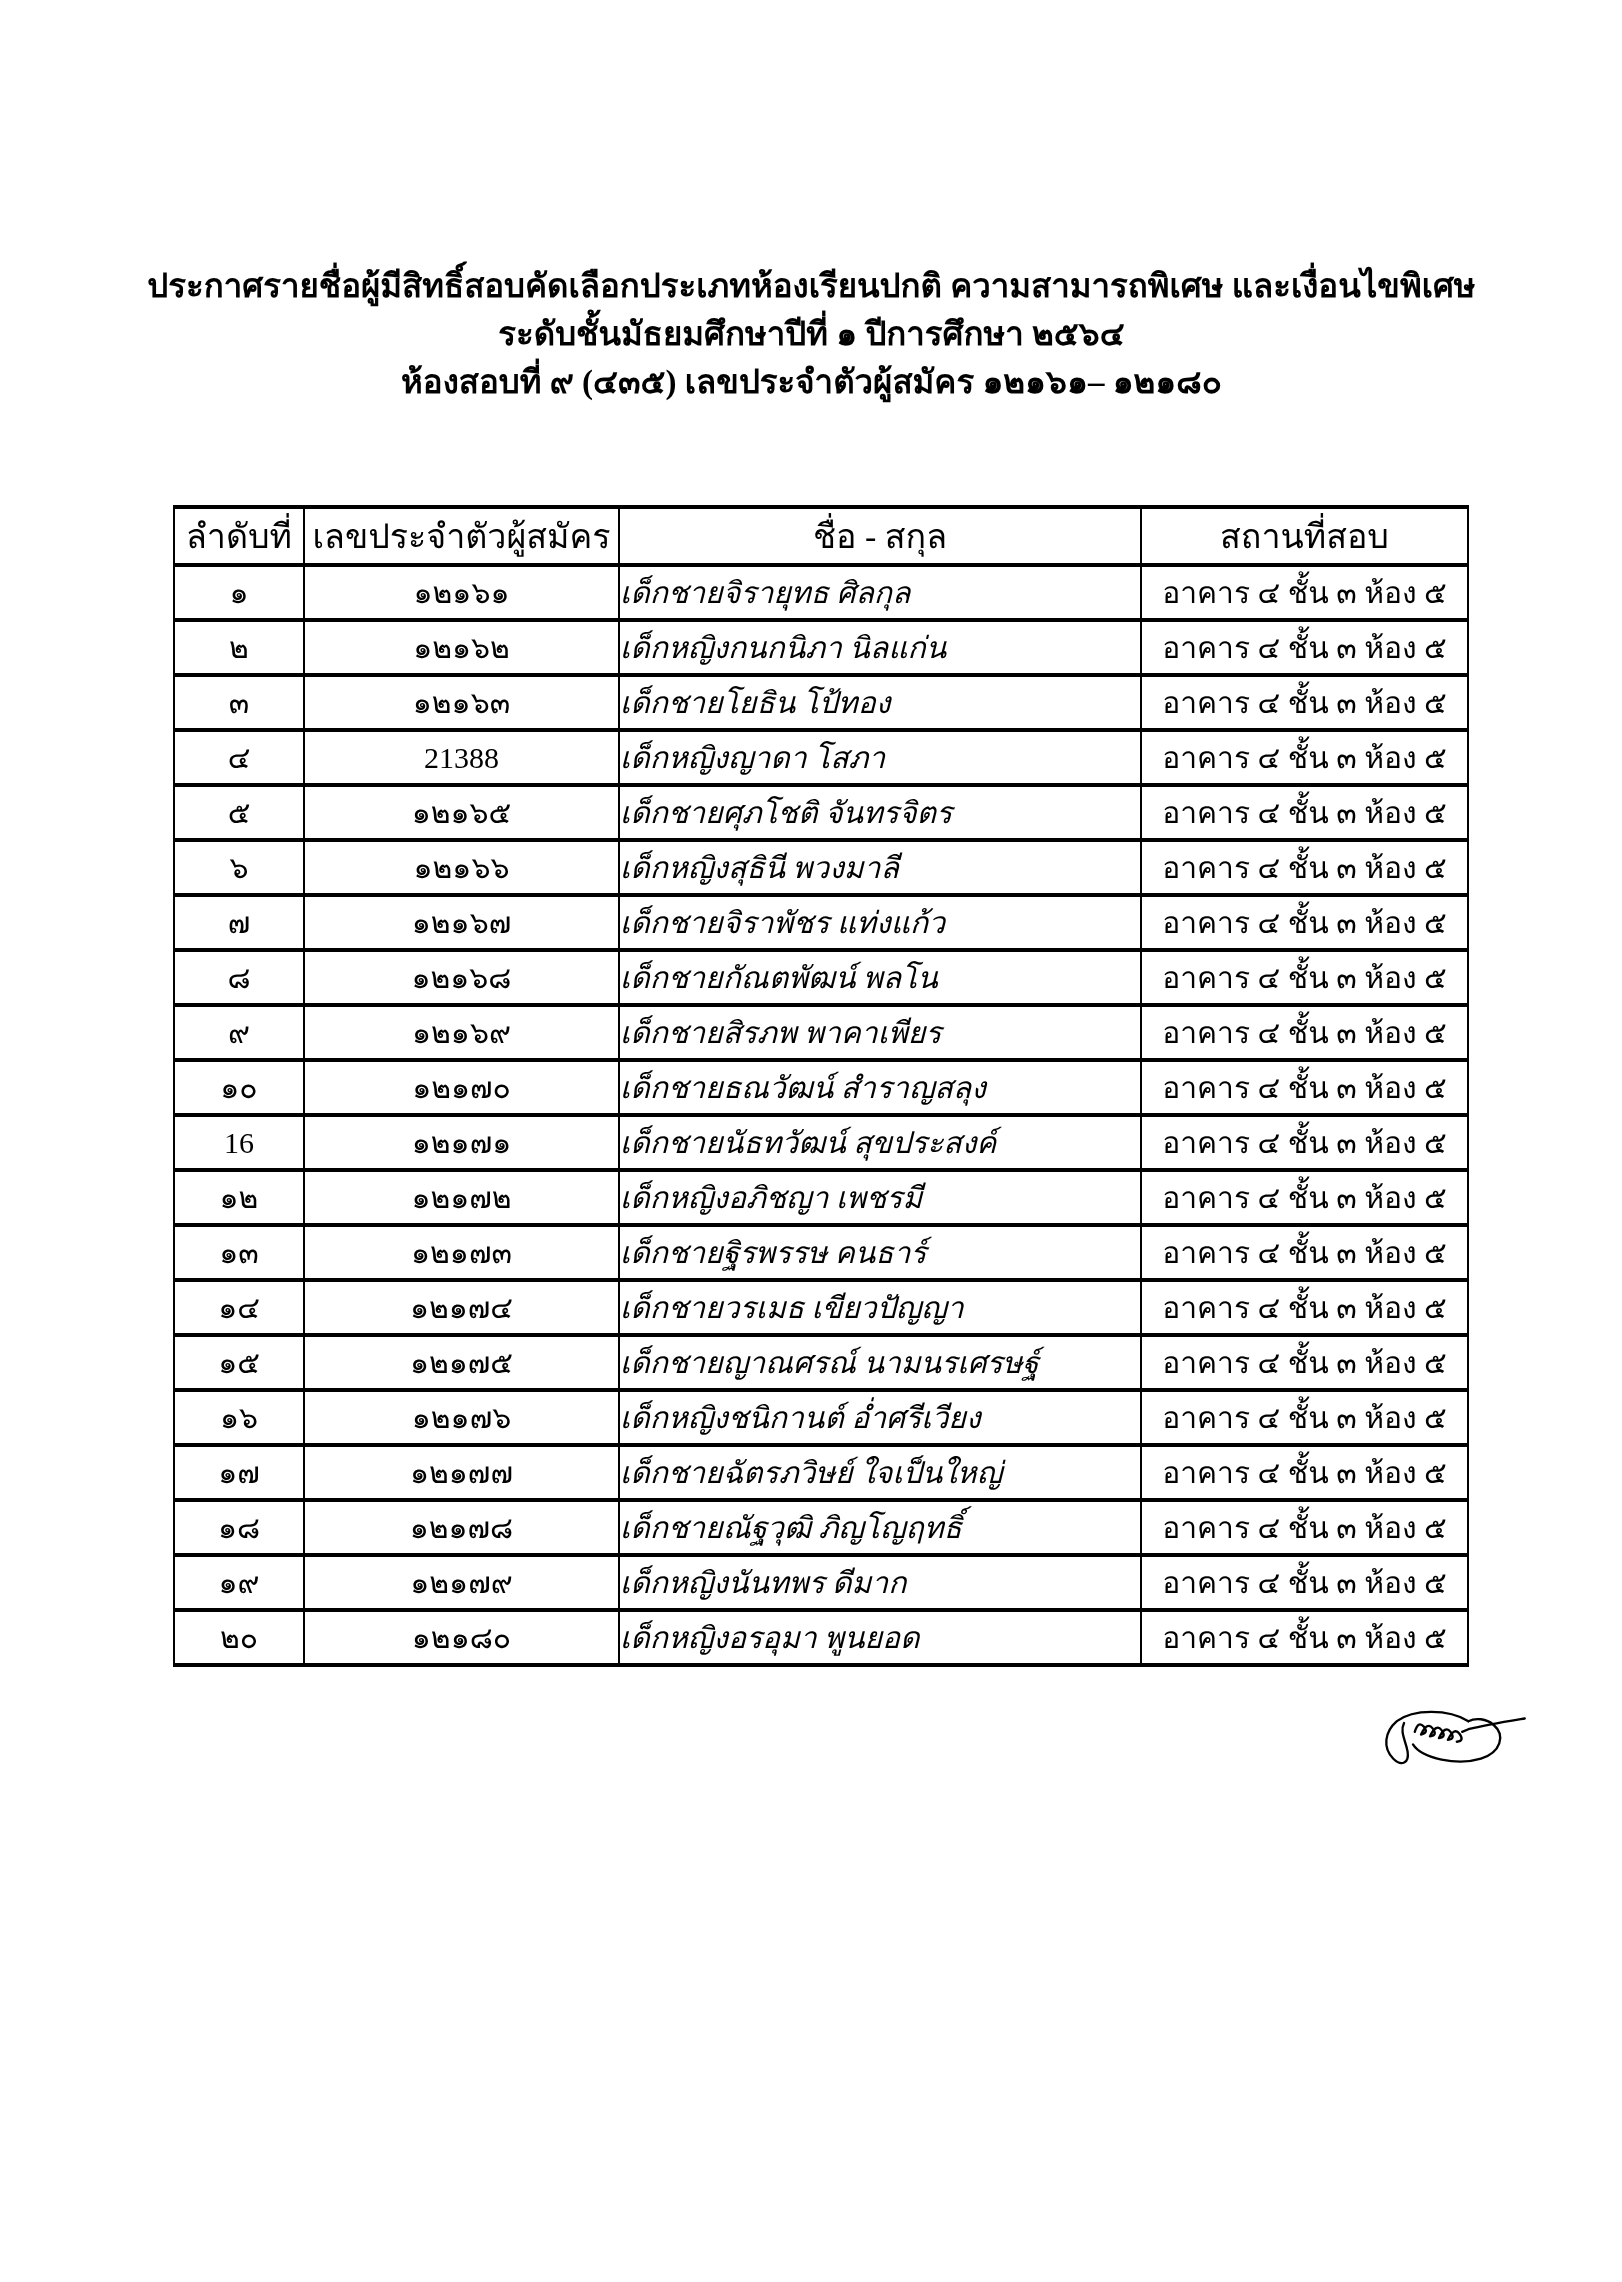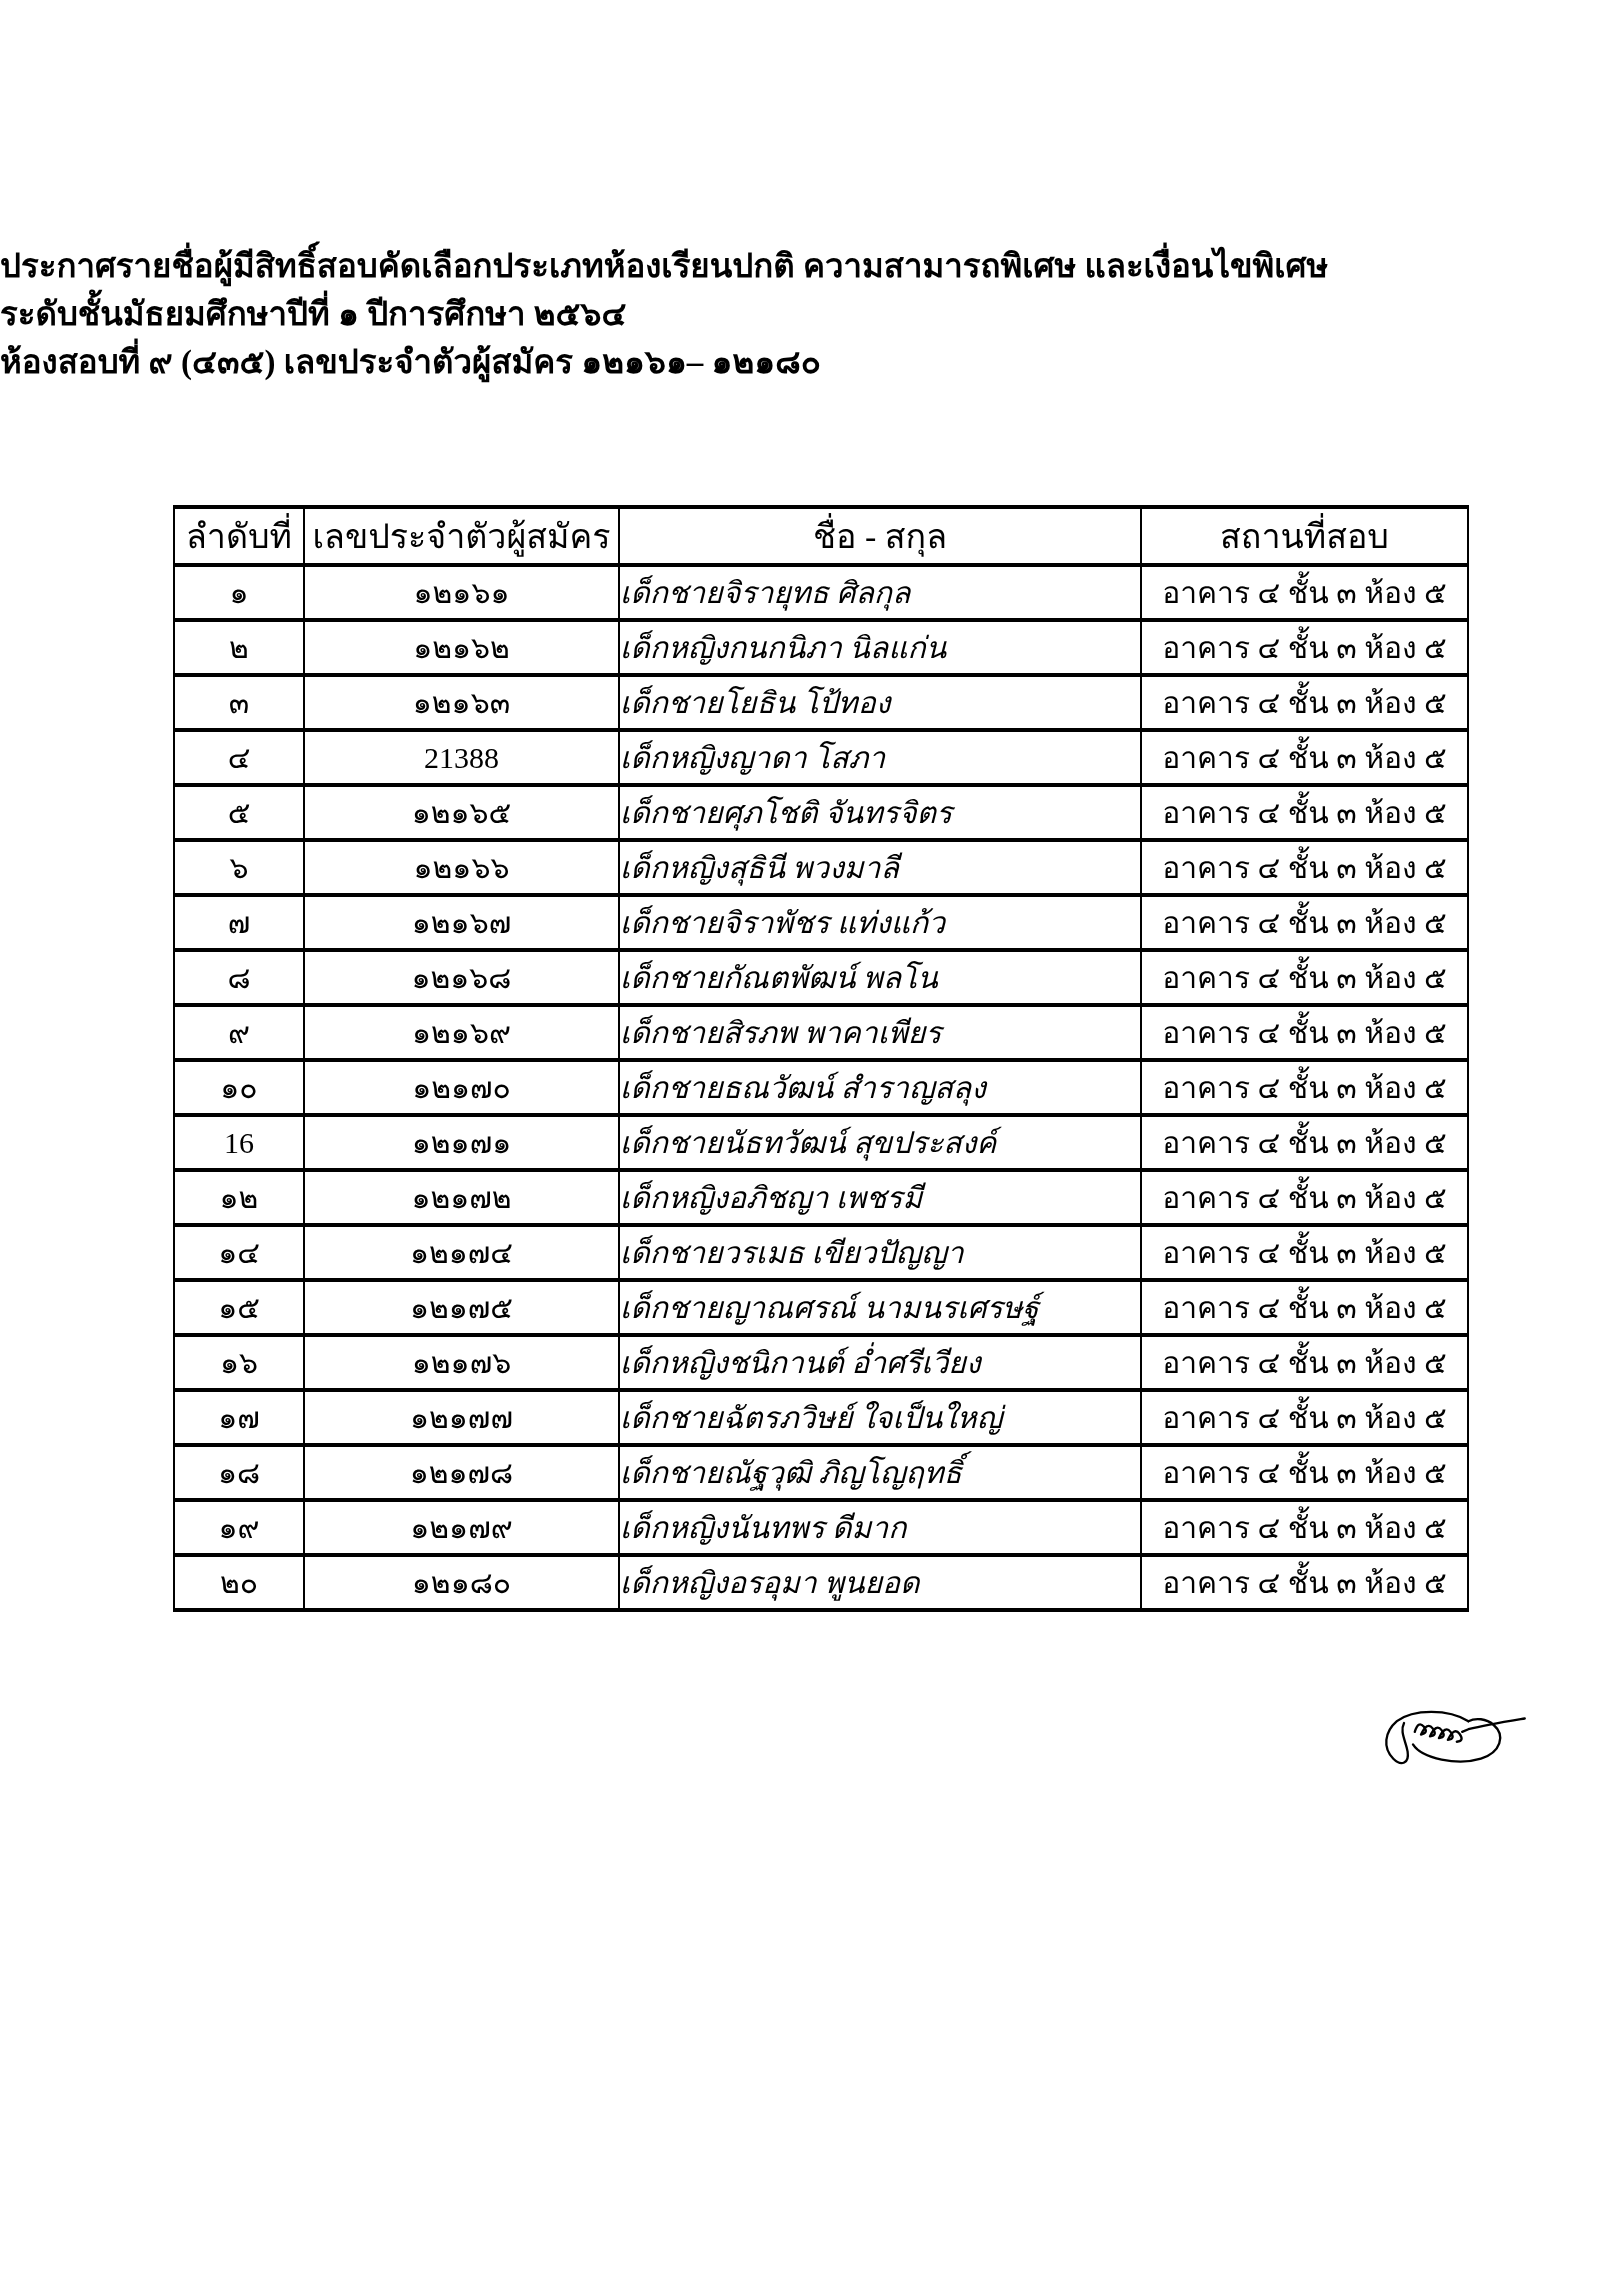--- a/index.html
+++ b/index.html
@@ -9,24 +9,24 @@
   }
   body {
     width: 1623px;
     height: 2283px;
     position: relative;
     font-family: "Liberation Serif", "DejaVu Serif", serif;
     color: #000000;
   }
   .doc-header {
     position: absolute;
-    top: 242px;
+    top: 262px;
     left: 0;
     width: 100%;
-    text-align: left;
+    text-align: center;
   }
   .doc-header .title-line {
     font-size: 33px;
     line-height: 48px;
     font-weight: bold;
     white-space: nowrap;
   }
   table.exam-table {
     position: absolute;
     top: 505px;
@@ -180,20 +180,26 @@
     <td class="c-loc">อาคาร ๔ ชั้น ๓ ห้อง ๕</td>
   </tr>
 
   <tr>
     <td class="c-no">๑๒</td>
     <td class="c-id">๑๒๑๗๒</td>
     <td class="c-name">เด็กหญิงอภิชญา เพชรมี</td>
     <td class="c-loc">อาคาร ๔ ชั้น ๓ ห้อง ๕</td>
   </tr>
 
+  <tr>
+    <td class="c-no">๑๓</td>
+    <td class="c-id">๑๒๑๗๓</td>
+    <td class="c-name">เด็กชายฐิรพรรษ คนธาร์</td>
+    <td class="c-loc">อาคาร ๔ ชั้น ๓ ห้อง ๕</td>
+  </tr>
 
   <tr>
     <td class="c-no">๑๔</td>
     <td class="c-id">๑๒๑๗๔</td>
     <td class="c-name">เด็กชายวรเมธ เขียวปัญญา</td>
     <td class="c-loc">อาคาร ๔ ชั้น ๓ ห้อง ๕</td>
   </tr>
 
   <tr>
     <td class="c-no">๑๕</td>

